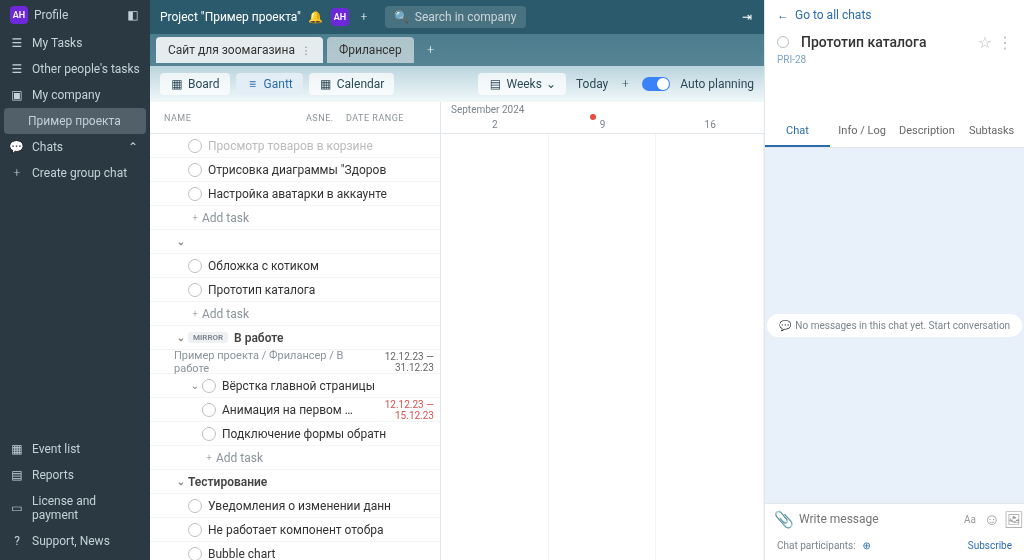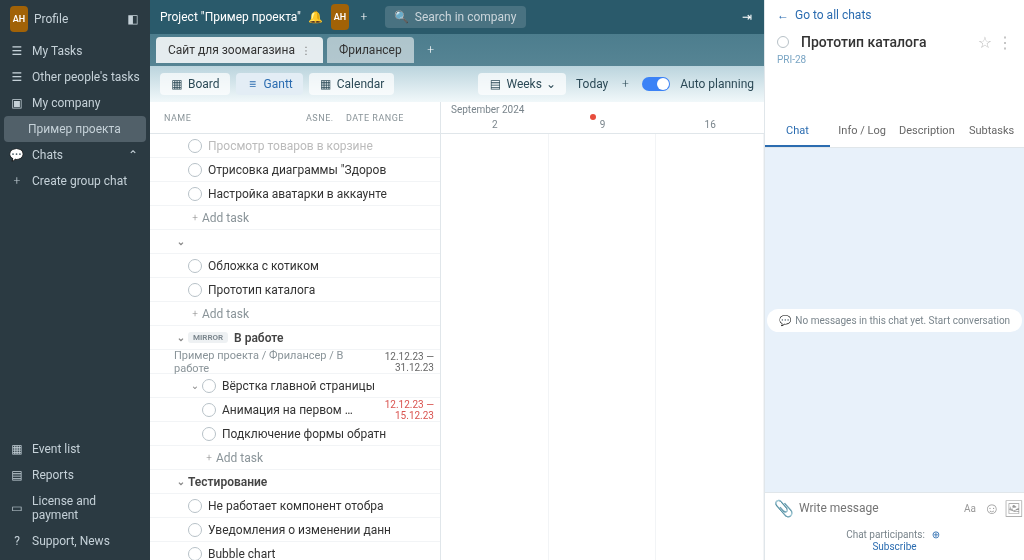--- a/index.html
+++ b/index.html
@@ -1,20 +1,20 @@
 <!DOCTYPE html>
 <html><head>
 <meta charset="utf-8">
 <style>
 * { box-sizing: border-box; margin: 0; padding: 0; font-family: -apple-system, BlinkMacSystemFont, 'Segoe UI', Roboto, sans-serif; }
 body { width: 1024px; height: 560px; overflow: hidden; display: flex; background: #1e2a30; }
 .sidebar { width: 150px; background: #2b3a42; color: #c5d1d8; display: flex; flex-direction: column; font-size: 12px; }
 .sidebar-top { padding: 6px 10px; display: flex; align-items: center; justify-content: space-between; }
 .profile-badge { display: flex; align-items: center; gap: 6px; }
-.avatar { width: 18px; height: 26px; border-radius: 4px; background: #a16207; color: #fff; display: flex; align-items: center; justify-content: center; font-size: 9px; font-weight: 600; }
+.avatar { width: 18px; height: 18px; border-radius: 4px; background: #6d28d9; color: #fff; display: flex; align-items: center; justify-content: center; font-size: 9px; font-weight: 600; }
 .sidebar-item { padding: 6px 10px; display: flex; align-items: center; gap: 8px; cursor: pointer; }
 .sidebar-item.indent { padding-left: 24px; }
 .sidebar-item.active { background: #516069; border-radius: 4px; margin: 0 4px; }
 .sidebar-section { padding: 6px 10px; display: flex; align-items: center; justify-content: space-between; }
 .sidebar-bottom { margin-top: auto; padding-bottom: 6px; }
 .icon { width: 14px; height: 14px; display: inline-flex; align-items: center; justify-content: center; flex-shrink: 0; }
 .plus { font-weight: 300; }
 
 .main { flex: 1; display: flex; flex-direction: column; background: #f5f7f9; min-width: 0; }
 .topbar { height: 34px; background: linear-gradient(90deg, #2a5a6b, #2a5a6b); display: flex; align-items: center; padding: 0 10px; gap: 8px; color: #fff; font-size: 12px; }
@@ -67,21 +67,21 @@
 .chat-title-row { padding: 4px 12px; display: flex; align-items: center; gap: 6px; }
 .chat-title { font-size: 14px; font-weight: 500; color: #333; flex: 1; }
 .chat-id { padding: 0 12px 6px; font-size: 10px; color: #7aa5c4; }
 .chat-tabs { display: flex; border-bottom: 1px solid #e0e6ea; font-size: 11px; }
 .chat-tab { flex: 1; padding: 8px 4px; text-align: center; color: #666; cursor: pointer; margin-top: 45px; }
 .chat-tab.active { color: #2b6cb0; border-bottom: 2px solid #2b6cb0; }
 .chat-body { flex: 1; background: #e8f1fa; position: relative; display: flex; align-items: center; justify-content: center; }
 .chat-empty { background: #fff; border-radius: 14px; padding: 6px 12px; font-size: 10px; color: #7a858c; display: flex; align-items: center; gap: 4px; }
 .chat-input-row { padding: 8px 12px; display: flex; align-items: center; gap: 8px; border-top: 1px solid #e0e6ea; }
 .chat-input { flex: 1; font-size: 12px; color: #999; border: none; outline: none; }
-.chat-footer { padding: 4px 12px 8px; display: flex; align-items: center; justify-content: space-between; font-size: 10px; color: #7a858c; flex-direction: column; }
+.chat-footer { padding: 4px 12px 8px; display: flex; align-items: center; justify-content: space-between; font-size: 10px; color: #7a858c; }
 .chat-footer .sub { color: #2b6cb0; }
 </style>
 </head>
 <body>
 
 <div class="sidebar">
   <div class="sidebar-top">
     <div class="profile-badge">
       <span class="avatar">AH</span>
       <span>Profile</span>
@@ -268,26 +268,26 @@
             <span class="task-name">Add task</span>
           </div>
           <div class="task-row group">
             <span class="task-indent" style="width:24px"></span>
             <span class="task-caret">⌄</span>
             <span class="task-name">Тестирование</span>
           </div>
           <div class="task-row">
             <span class="task-indent" style="width:38px"></span>
             <span class="task-circle"></span>
+            <span class="task-name">Уведомления о изменении данн</span>
+          </div>
+          <div class="task-row">
+            <span class="task-indent" style="width:38px"></span>
+            <span class="task-circle"></span>
             <span class="task-name">Не работает компонент отобра</span>
-          </div>
-          <div class="task-row">
-            <span class="task-indent" style="width:38px"></span>
-            <span class="task-circle"></span>
-            <span class="task-name">Уведомления о изменении данн</span>
           </div>
           <div class="task-row">
             <span class="task-indent" style="width:38px"></span>
             <span class="task-circle"></span>
             <span class="task-name">Bubble chart</span>
           </div>
         </div>
     </div>
     <div class="gantt-right">
       <div class="timeline-header">

